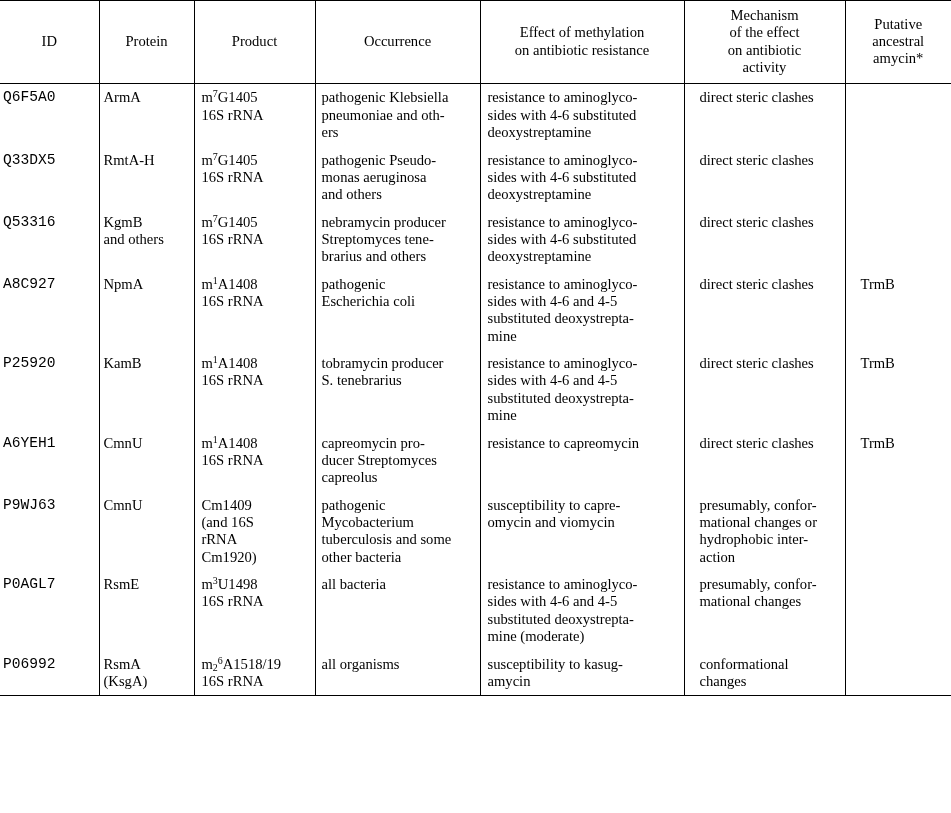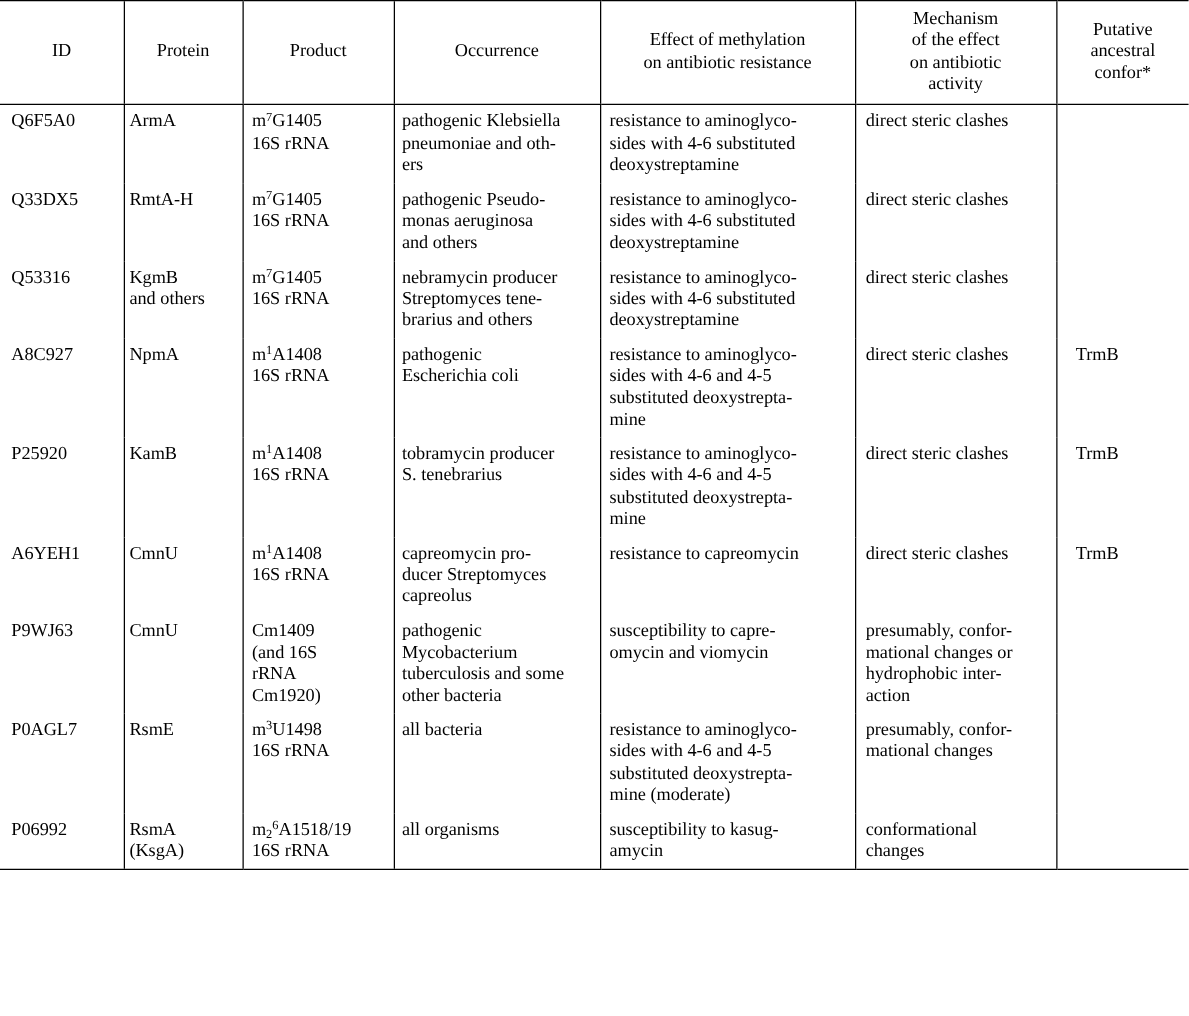--- a/index.html
+++ b/index.html
@@ -54,26 +54,26 @@
     padding: 6px 6px 7px 6px;
   }
 
   #sci-table td {
     vertical-align: top;
     text-align: left;
     padding: 5px 5px 5px 6px;
   }
 
   
-  #sci-table td.cell-id    { padding-left: 9px; }
+  #sci-table td.cell-id    { padding-left: 3px; font-family: Liberation Mono, monospace; }
   #sci-table td.cell-prot  { padding-left: 4px; }
   #sci-table td.cell-prod  { padding-left: 7px; }
   #sci-table td.cell-occ   { padding-left: 6px; padding-right: 2px; }
   #sci-table td.cell-eff   { padding-left: 7px; padding-right: 3px; font-family: Liberation Serif, serif; }
-  #sci-table td.cell-mech  { padding-left: 8px; padding-right: 3px; }
+  #sci-table td.cell-mech  { padding-left: 15px; padding-right: 3px; }
   #sci-table td.cell-anc   { padding-left: 15px; }
 
   .it { }
   sup { font-size: 0.68em; line-height: 0; vertical-align: 0.46em; }
   sub { font-size: 0.68em; line-height: 0; vertical-align: -0.22em; }
 
   .line { display: block; white-space: pre-wrap; }
 </style>
 </head>
 <body>
@@ -108,21 +108,21 @@
         </th>
       <th>
           <span class="line">Mechanism</span>
           <span class="line">of the effect</span>
           <span class="line">on antibiotic</span>
           <span class="line">activity</span>
         </th>
       <th>
           <span class="line">Putative</span>
           <span class="line">ancestral</span>
-          <span class="line">confor*</span>
+          <span class="line">amycin*</span>
         </th>
     </tr>
   </thead>
   <tbody id="table-body">
       <tr>
         <td class="cell-id">
           <span class="line">Q6F5A0</span>
         </td>
         <td class="cell-prot">
           <span class="line">ArmA</span>

